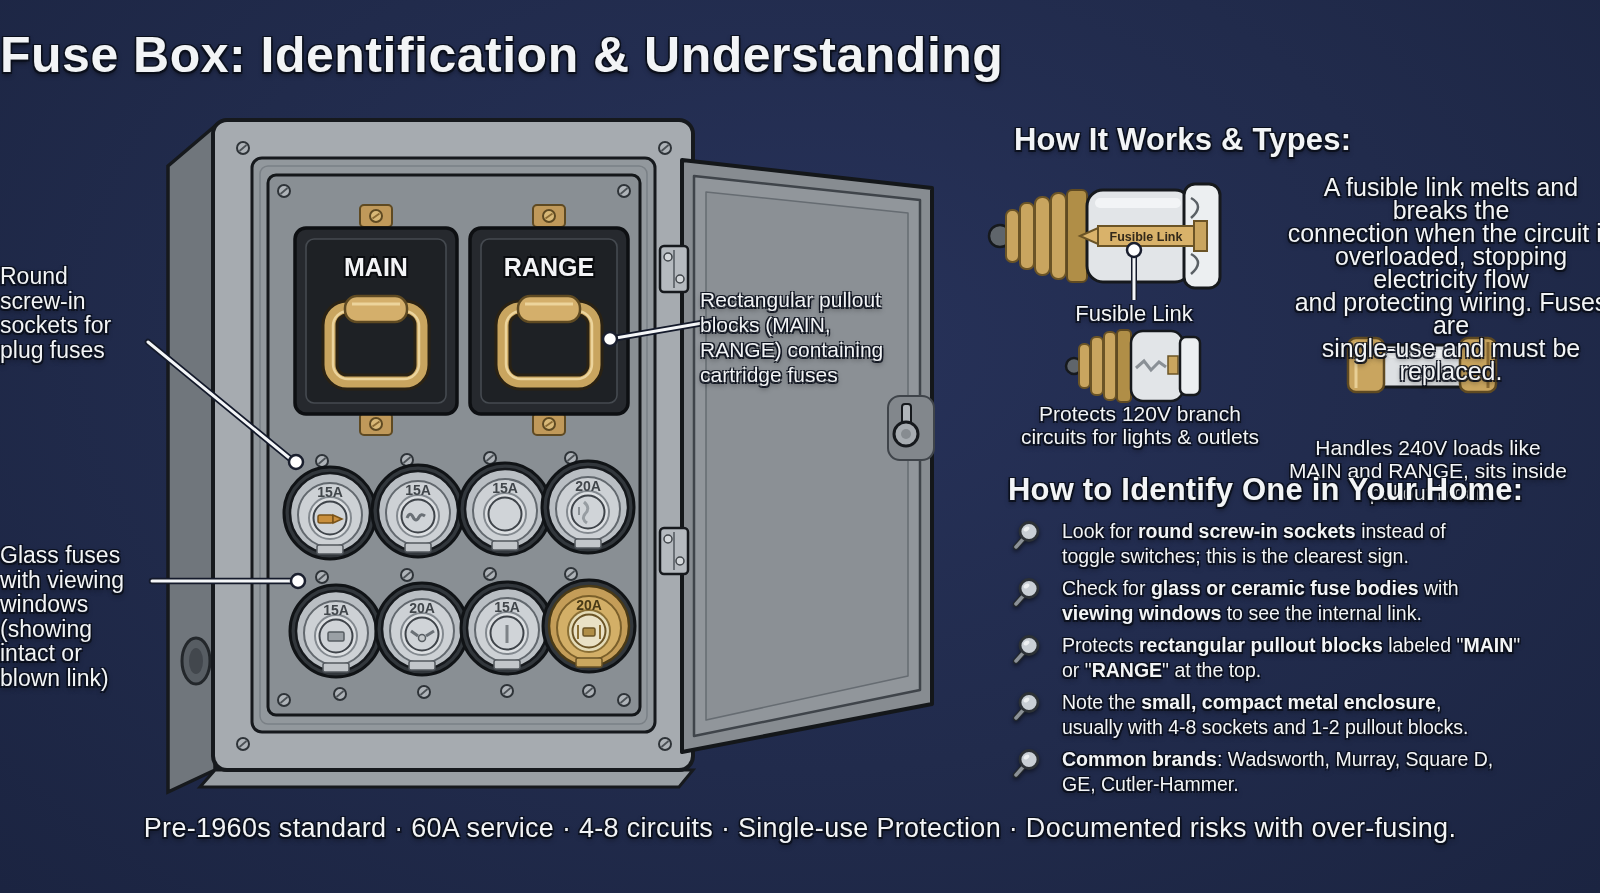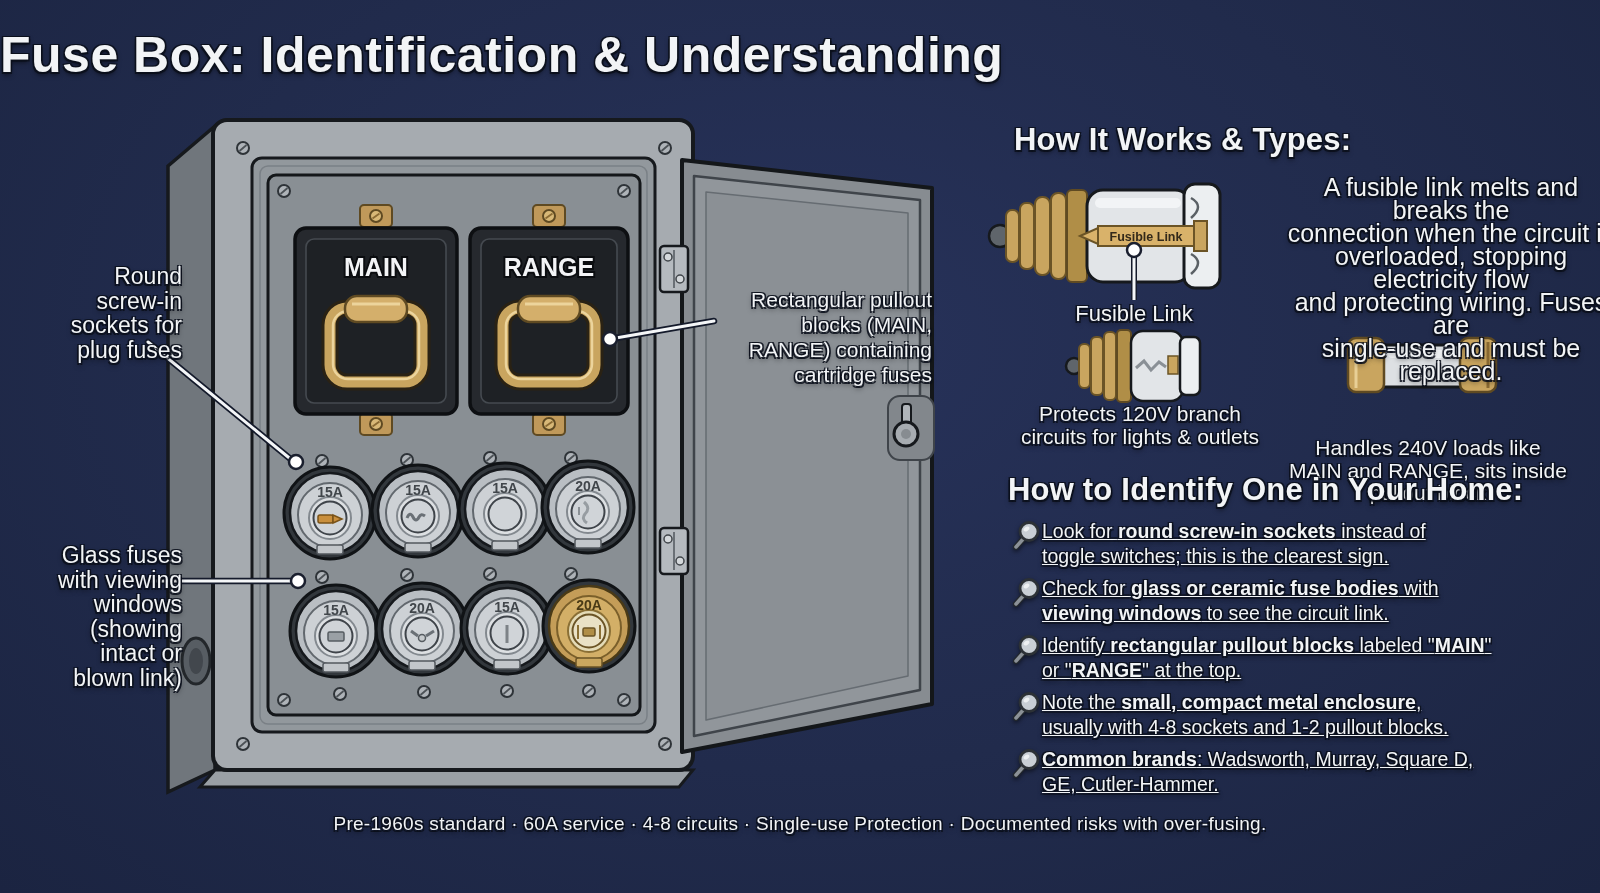--- a/index.html
+++ b/index.html
@@ -12,43 +12,43 @@
   .stage svg text{font-family:"Liberation Sans","DejaVu Sans",sans-serif;}
   .outlined{
     text-shadow:-1.5px -1.5px 0 rgba(11,15,27,.85),1.5px -1.5px 0 rgba(11,15,27,.85),
                 -1.5px 1.5px 0 rgba(11,15,27,.85),1.5px 1.5px 0 rgba(11,15,27,.85),
                 0 3px 5px rgba(0,0,0,.55);
   }
   .title{
     position:absolute;left:0;top:26px;width:100%;
     font-size:50px;font-weight:700;letter-spacing:.5px;
   }
-  .anno{position:absolute;text-align:right;white-space:pre-line;font-size:23px;line-height:24.5px;}
+  .anno{position:absolute;text-align:left;white-space:pre-line;font-size:23px;line-height:24.5px;}
   .anno-sockets{left:0;top:264px;width:182px;}
   .anno-glass{left:0;top:543px;width:182px;}
   .anno-pullout{left:700px;top:287px;width:232px;font-size:21px;line-height:25px;}
   .rh{position:absolute;font-size:31px;font-weight:700;letter-spacing:.2px;}
   .rh-works{left:1002px;top:122px;margin-left:12px;}
   .rh-identify{left:1008px;top:472px;}
   .para{
     position:absolute;left:1286px;top:176px;width:330px;
     font-size:25px;line-height:23px;white-space:pre-line;text-align:center;
   }
   .caption{position:absolute;text-align:center;white-space:pre-line;font-size:21px;line-height:22.5px;}
   .cap-fusible{left:1034px;top:303px;width:200px;font-size:22px;}
   .cap-plug{left:980px;top:403px;width:320px;}
   .cap-cartridge{left:1268px;top:401px;width:320px;margin-top:36px;}
   .bullets{position:absolute;left:1010px;top:519px;width:585px;margin:0;padding:0;list-style:none;}
-  .bullet{display:flex;gap:0;margin-bottom:7px;text-decoration:underline;}
+  .bullet{display:flex;gap:20px;margin-bottom:7px;}
   .bullet svg{flex:0 0 auto;margin-top:1px;filter:drop-shadow(0 2px 2px rgba(0,0,0,.5));}
   .bullet p{margin:0;font-size:19.5px;line-height:25px;white-space:pre-line;}
   .bullet b{font-weight:700;}
   .footer{
     position:absolute;left:0;top:813px;width:100%;text-align:center;
-    font-size:19px;letter-spacing:.3px;
+    font-size:27px;letter-spacing:.3px;
   }
   .illus{position:absolute;left:0;top:0;}
 </style>
 </head>
 <body>
 
 <div class="stage">
 
   <svg class="illus" width="1600" height="893" viewBox="0 0 1600 893" xmlns="http://www.w3.org/2000/svg" xmlns:xlink="http://www.w3.org/1999/xlink">
     <defs>
@@ -338,30 +338,30 @@
 toggle switches; this is the clearest sign.</span></p>
       </li>
       <li class="bullet">
         <svg width="32" height="32" viewBox="0 0 32 32">
           <path d="M14.5,17.5 L6,27" stroke="#23282d" stroke-width="6" stroke-linecap="round" fill="none"></path>
           <path d="M14.5,17.5 L6,27" stroke="#8b9197" stroke-width="3.5" stroke-linecap="round" fill="none"></path>
           <circle cx="19" cy="11.5" r="9" fill="#c9cfd5" stroke="#2c3136" stroke-width="2.8"></circle>
           <ellipse cx="16.5" cy="9" rx="3.2" ry="2" fill="#edf0f2" transform="rotate(-35 16.5 9)"></ellipse>
         </svg>
         <p class="outlined"><span>Check for </span><b>glass or ceramic fuse bodies</b><span> with
-</span><b>viewing windows</b><span> to see the circuit link.</span></p>
-      </li>
-      <li class="bullet">
-        <svg width="32" height="32" viewBox="0 0 32 32">
-          <path d="M14.5,17.5 L6,27" stroke="#23282d" stroke-width="6" stroke-linecap="round" fill="none"></path>
-          <path d="M14.5,17.5 L6,27" stroke="#8b9197" stroke-width="3.5" stroke-linecap="round" fill="none"></path>
-          <circle cx="19" cy="11.5" r="9" fill="#c9cfd5" stroke="#2c3136" stroke-width="2.8"></circle>
-          <ellipse cx="16.5" cy="9" rx="3.2" ry="2" fill="#edf0f2" transform="rotate(-35 16.5 9)"></ellipse>
-        </svg>
-        <p class="outlined"><span>Identify </span><b>rectangular pullout blocks</b><span> labeled "</span><b>MAIN</b><span>"
+</span><b>viewing windows</b><span> to see the internal link.</span></p>
+      </li>
+      <li class="bullet">
+        <svg width="32" height="32" viewBox="0 0 32 32">
+          <path d="M14.5,17.5 L6,27" stroke="#23282d" stroke-width="6" stroke-linecap="round" fill="none"></path>
+          <path d="M14.5,17.5 L6,27" stroke="#8b9197" stroke-width="3.5" stroke-linecap="round" fill="none"></path>
+          <circle cx="19" cy="11.5" r="9" fill="#c9cfd5" stroke="#2c3136" stroke-width="2.8"></circle>
+          <ellipse cx="16.5" cy="9" rx="3.2" ry="2" fill="#edf0f2" transform="rotate(-35 16.5 9)"></ellipse>
+        </svg>
+        <p class="outlined"><span>Protects </span><b>rectangular pullout blocks</b><span> labeled "</span><b>MAIN</b><span>"
 or "</span><b>RANGE</b><span>" at the top.</span></p>
       </li>
       <li class="bullet">
         <svg width="32" height="32" viewBox="0 0 32 32">
           <path d="M14.5,17.5 L6,27" stroke="#23282d" stroke-width="6" stroke-linecap="round" fill="none"></path>
           <path d="M14.5,17.5 L6,27" stroke="#8b9197" stroke-width="3.5" stroke-linecap="round" fill="none"></path>
           <circle cx="19" cy="11.5" r="9" fill="#c9cfd5" stroke="#2c3136" stroke-width="2.8"></circle>
           <ellipse cx="16.5" cy="9" rx="3.2" ry="2" fill="#edf0f2" transform="rotate(-35 16.5 9)"></ellipse>
         </svg>
         <p class="outlined"><span>Note the </span><b>small, compact metal enclosure</b><span>,

